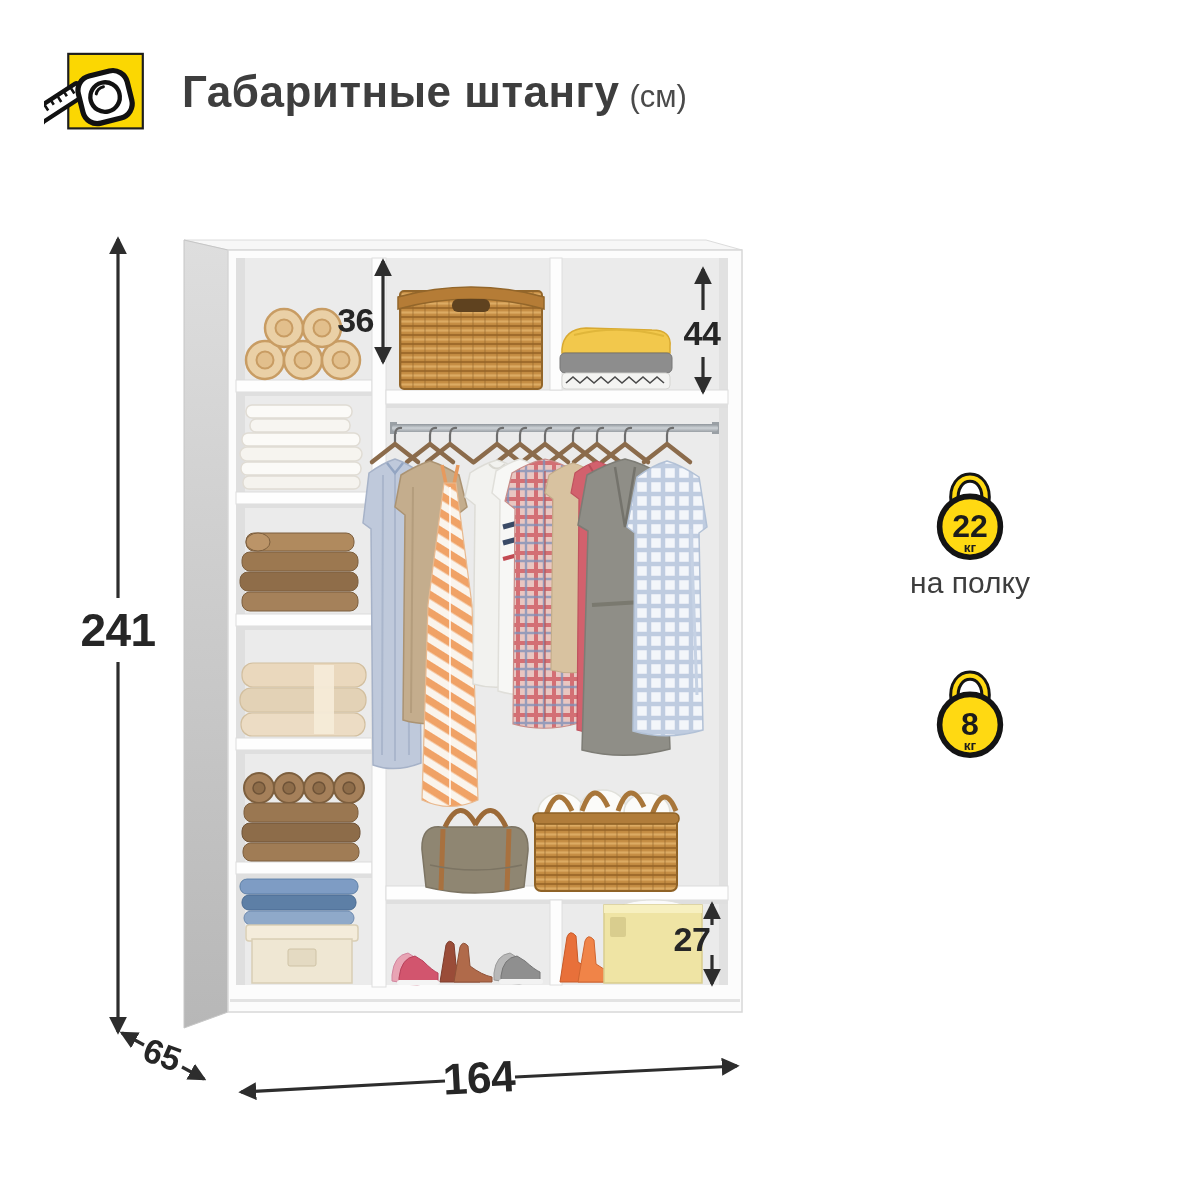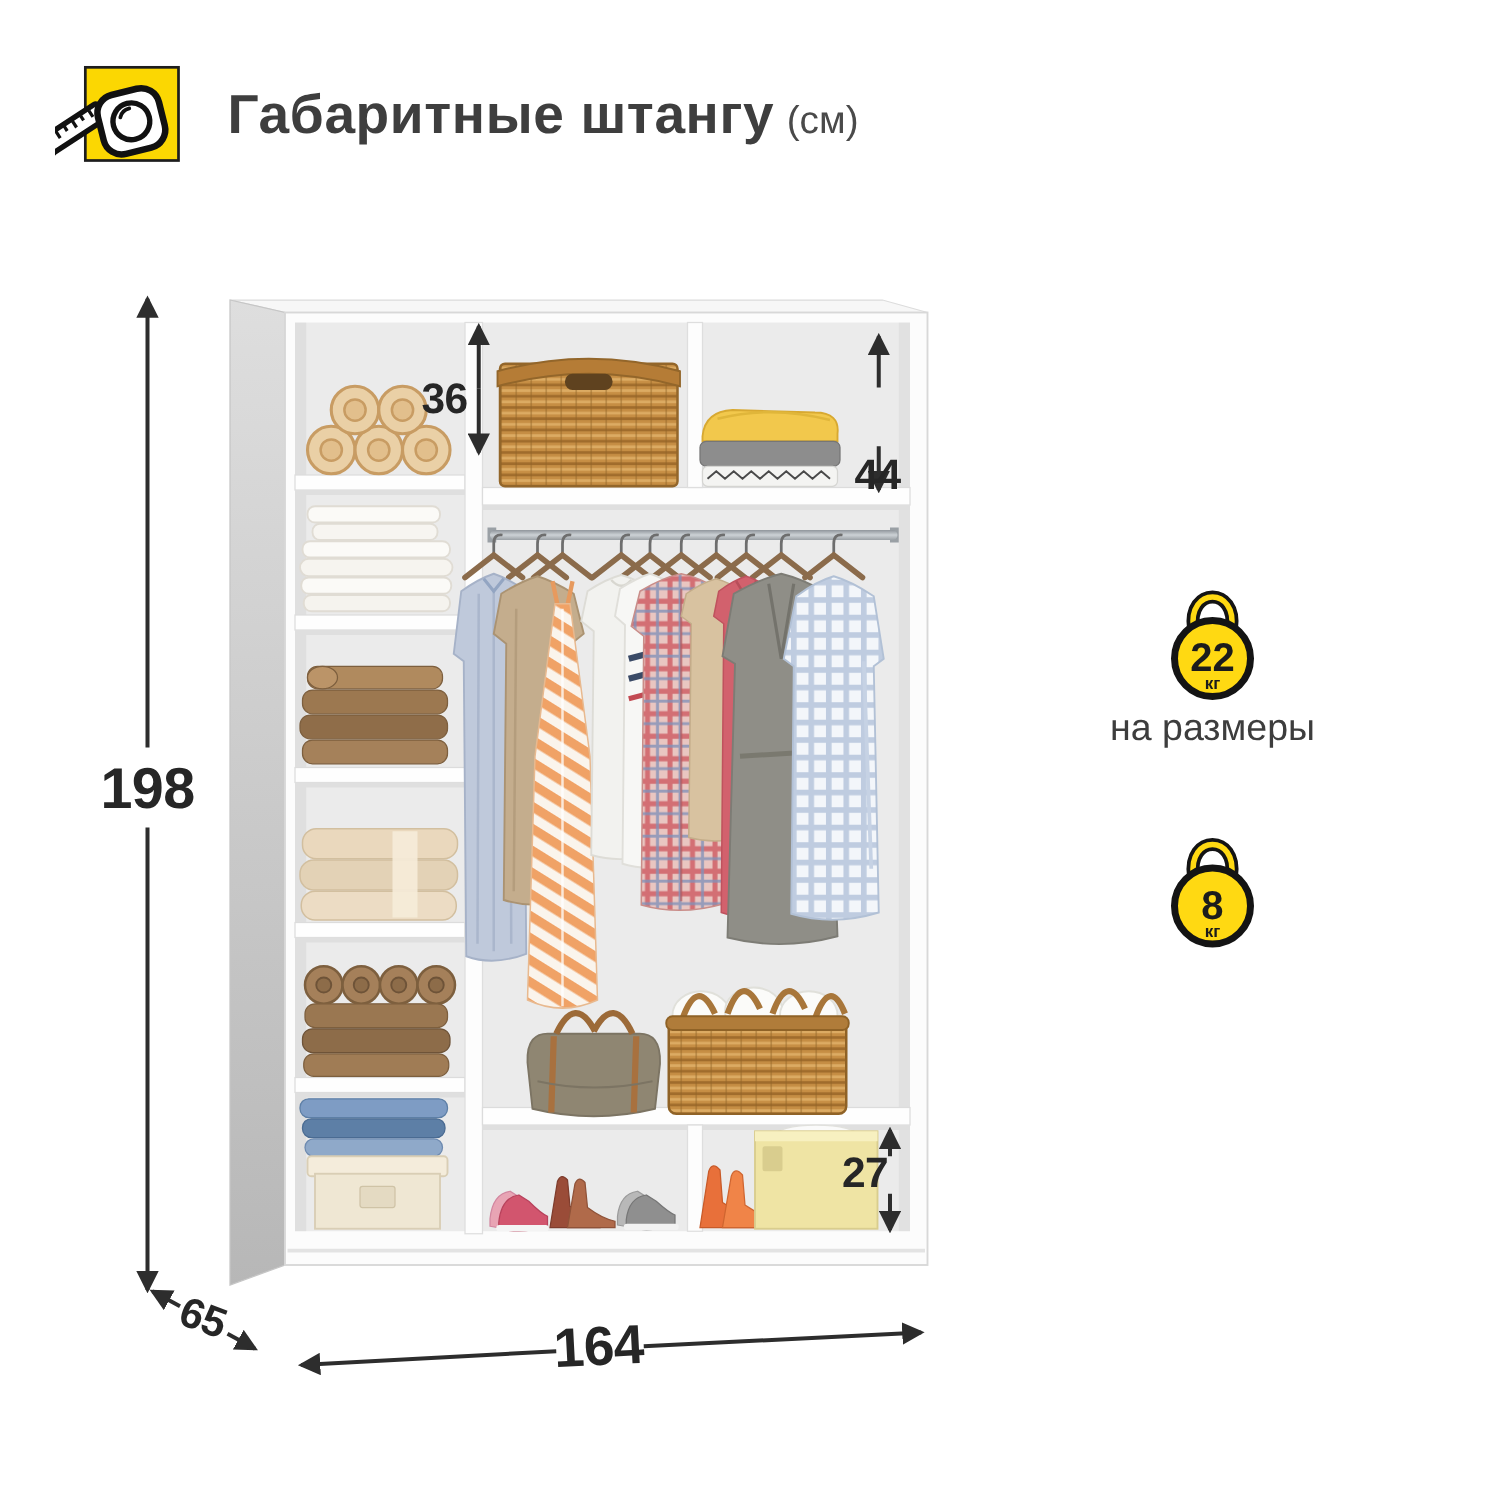--- a/index.html
+++ b/index.html
@@ -330,38 +330,38 @@
       <path d="M603,132 L603,167" marker-end="url(#ah)"></path>
       <path d="M612,700 L612,679" marker-end="url(#ah)"></path>
       <path d="M612,730 L612,759" marker-end="url(#ah)"></path>
       <path d="M44,820 L22,808" marker-end="url(#ah)"></path>
       <path d="M82,842 L104,854" marker-end="url(#ah)"></path>
       <path d="M345,856 L141,867" marker-end="url(#ah)"></path>
       <path d="M415,852 L637,841" marker-end="url(#ah)"></path>
     </g>
   </svg>
 
-  <div class="dim big" style="left:118px;top:630px;">198</div>
+  <div class="dim big" style="left:118px;top:630px;">241</div>
   <div class="dim ralign" style="left:374px;top:320px;">36</div>
-  <div class="dim" style="left:702px;top:333px;margin-top:48px;">44</div>
+  <div class="dim" style="left:702px;top:333px;">44</div>
   <div class="dim" style="left:692px;top:939px;">27</div>
   <div class="dim d65" style="left:162px;top:1055px;">65</div>
   <div class="dim big w164" style="left:479px;top:1078px;">164</div>
 
   <div class="maxpanel">
 
     <div class="kb-item">
       <svg class="kb-svg" width="80" height="104" viewBox="0 0 100 130" aria-hidden="true">
         <path d="M31,56 C25,14 75,14 69,56" stroke="#141414" stroke-width="13" fill="none" stroke-linecap="round"></path>
         <path d="M31,56 C25,14 75,14 69,56" stroke="#FFD912" stroke-width="5.5" fill="none" stroke-linecap="round"></path>
         <circle cx="50" cy="86" r="38" fill="#FFD912" stroke="#141414" stroke-width="7"></circle>
         <text x="50" y="99" text-anchor="middle" font-family="Liberation Sans, sans-serif" font-size="40" font-weight="bold" fill="#1c1c1c">22</text>
         <text x="50" y="117" text-anchor="middle" font-family="Liberation Sans, sans-serif" font-size="17" font-weight="bold" fill="#1c1c1c">кг</text>
       </svg>
-      <div class="kb-label">на размеры</div>
+      <div class="kb-label">на полку</div>
     </div>
 
     <div class="kb-item second">
       <svg class="kb-svg" width="80" height="104" viewBox="0 0 100 130" aria-hidden="true">
         <path d="M31,56 C25,14 75,14 69,56" stroke="#141414" stroke-width="13" fill="none" stroke-linecap="round"></path>
         <path d="M31,56 C25,14 75,14 69,56" stroke="#FFD912" stroke-width="5.5" fill="none" stroke-linecap="round"></path>
         <circle cx="50" cy="86" r="38" fill="#FFD912" stroke="#141414" stroke-width="7"></circle>
         <text x="50" y="99" text-anchor="middle" font-family="Liberation Sans, sans-serif" font-size="40" font-weight="bold" fill="#1c1c1c">8</text>
         <text x="50" y="117" text-anchor="middle" font-family="Liberation Sans, sans-serif" font-size="17" font-weight="bold" fill="#1c1c1c">кг</text>
       </svg>

